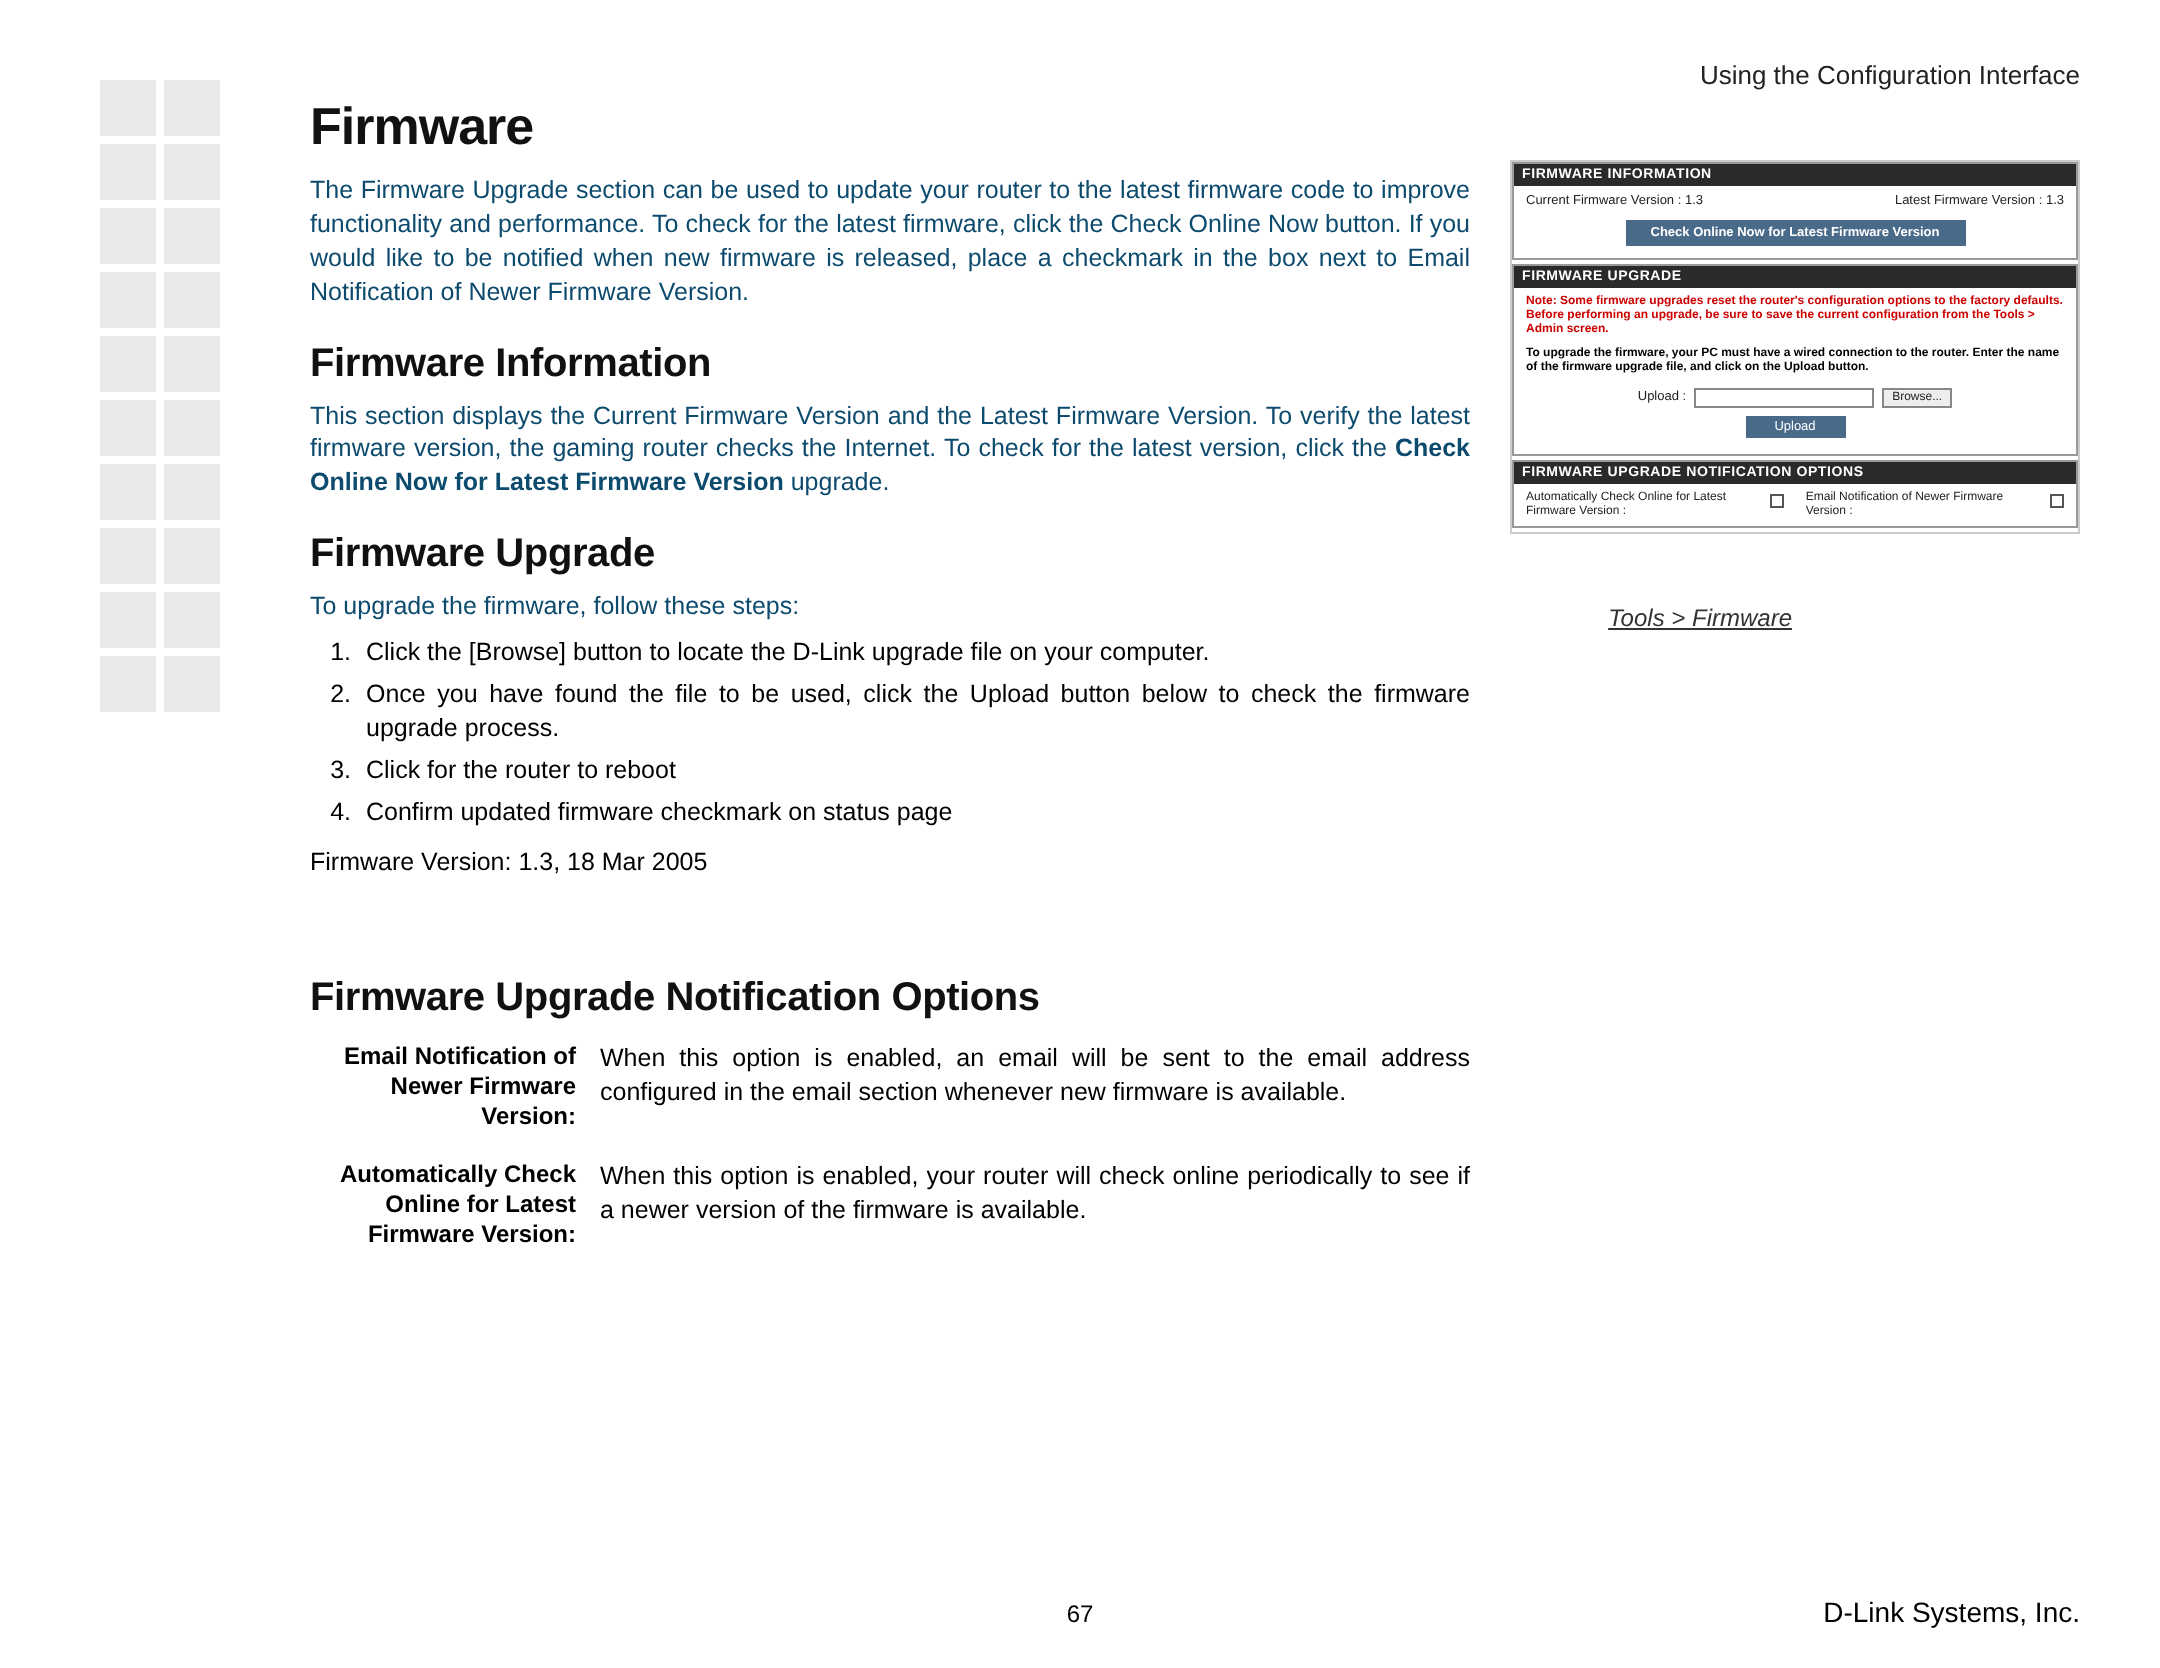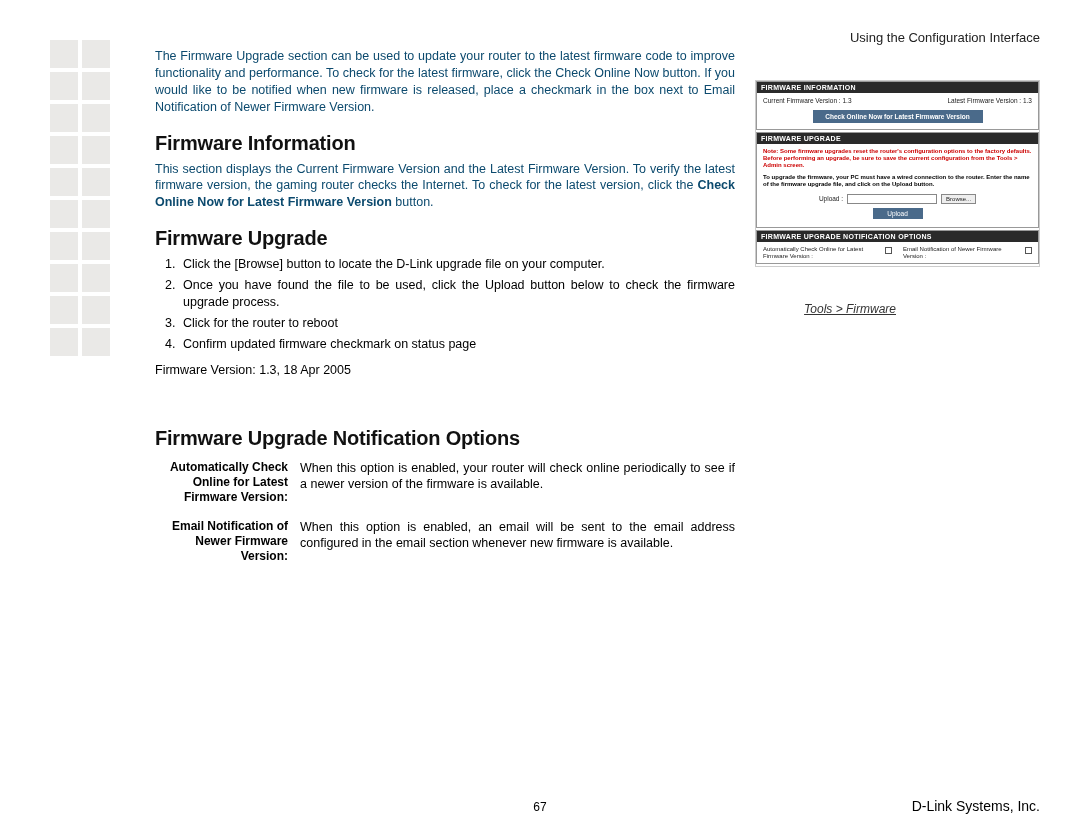--- a/index.html
+++ b/index.html
@@ -261,45 +261,47 @@
       </div>
     <div class="sq-row">
         <div class="sq"></div>
         <div class="sq"></div>
       </div>
   </div>
 
   <div class="header-right">Using the Configuration Interface</div>
 
   <div class="content">
+    <h1>Firmware</h1>
     <p class="para">The Firmware Upgrade section can be used to update your router to the latest firmware code to improve functionality and performance. To check for the latest firmware, click the Check Online Now button. If you would like to be notified when new firmware is released, place a checkmark in the box next to Email Notification of Newer Firmware Version.</p>
 
     <h2>Firmware Information</h2>
     <p class="para">
-      <span>This section displays the Current Firmware Version and the Latest Firmware Version. To verify the latest firmware version, the gaming router checks the Internet. To check for the latest version, click the </span><b>Check Online Now for Latest Firmware Version</b><span> button.</span>
+      <span>This section displays the Current Firmware Version and the Latest Firmware Version. To verify the latest firmware version, the gaming router checks the Internet. To check for the latest version, click the </span><b>Check Online Now for Latest Firmware Version</b><span> upgrade.</span>
     </p>
 
     <h2>Firmware Upgrade</h2>
+    <p class="para">To upgrade the firmware, follow these steps:</p>
     <ol>
       <li>Click the [Browse] button to locate the D-Link upgrade file on your computer.</li>
       <li>Once you have found the file to be used, click the Upload button below to check the firmware upgrade process.</li>
       <li>Click for the router to reboot</li>
       <li>Confirm updated firmware checkmark on status page</li>
     </ol>
-    <p class="fwver">Firmware Version: 1.3, 18 Apr 2005</p>
+    <p class="fwver">Firmware Version: 1.3, 18 Mar 2005</p>
 
     <h2 style="margin-top:50px">Firmware Upgrade Notification Options</h2>
     <div class="opts-table">
       <div class="opts-row">
+        <div class="opts-label">Email Notification of Newer Firmware Version:</div>
+        <div class="opts-desc">When this option is enabled, an email will be sent to the email address configured in the email section whenever new firmware is available.</div>
+      </div>
+      <div class="opts-row">
         <div class="opts-label">Automatically Check Online for Latest Firmware Version:</div>
         <div class="opts-desc">When this option is enabled, your router will check online periodically to see if a newer version of the firmware is available.</div>
-      </div>
-      <div class="opts-row">
-        <div class="opts-label">Email Notification of Newer Firmware Version:</div>
-        <div class="opts-desc">When this option is enabled, an email will be sent to the email address configured in the email section whenever new firmware is available.</div>
       </div>
     </div>
   </div>
 
   <div class="shot">
     <div class="panel">
       <div class="panel-hdr">FIRMWARE INFORMATION</div>
       <div class="panel-body">
         <div class="fwinfo-row">
           <span>Current Firmware Version :  1.3</span>

